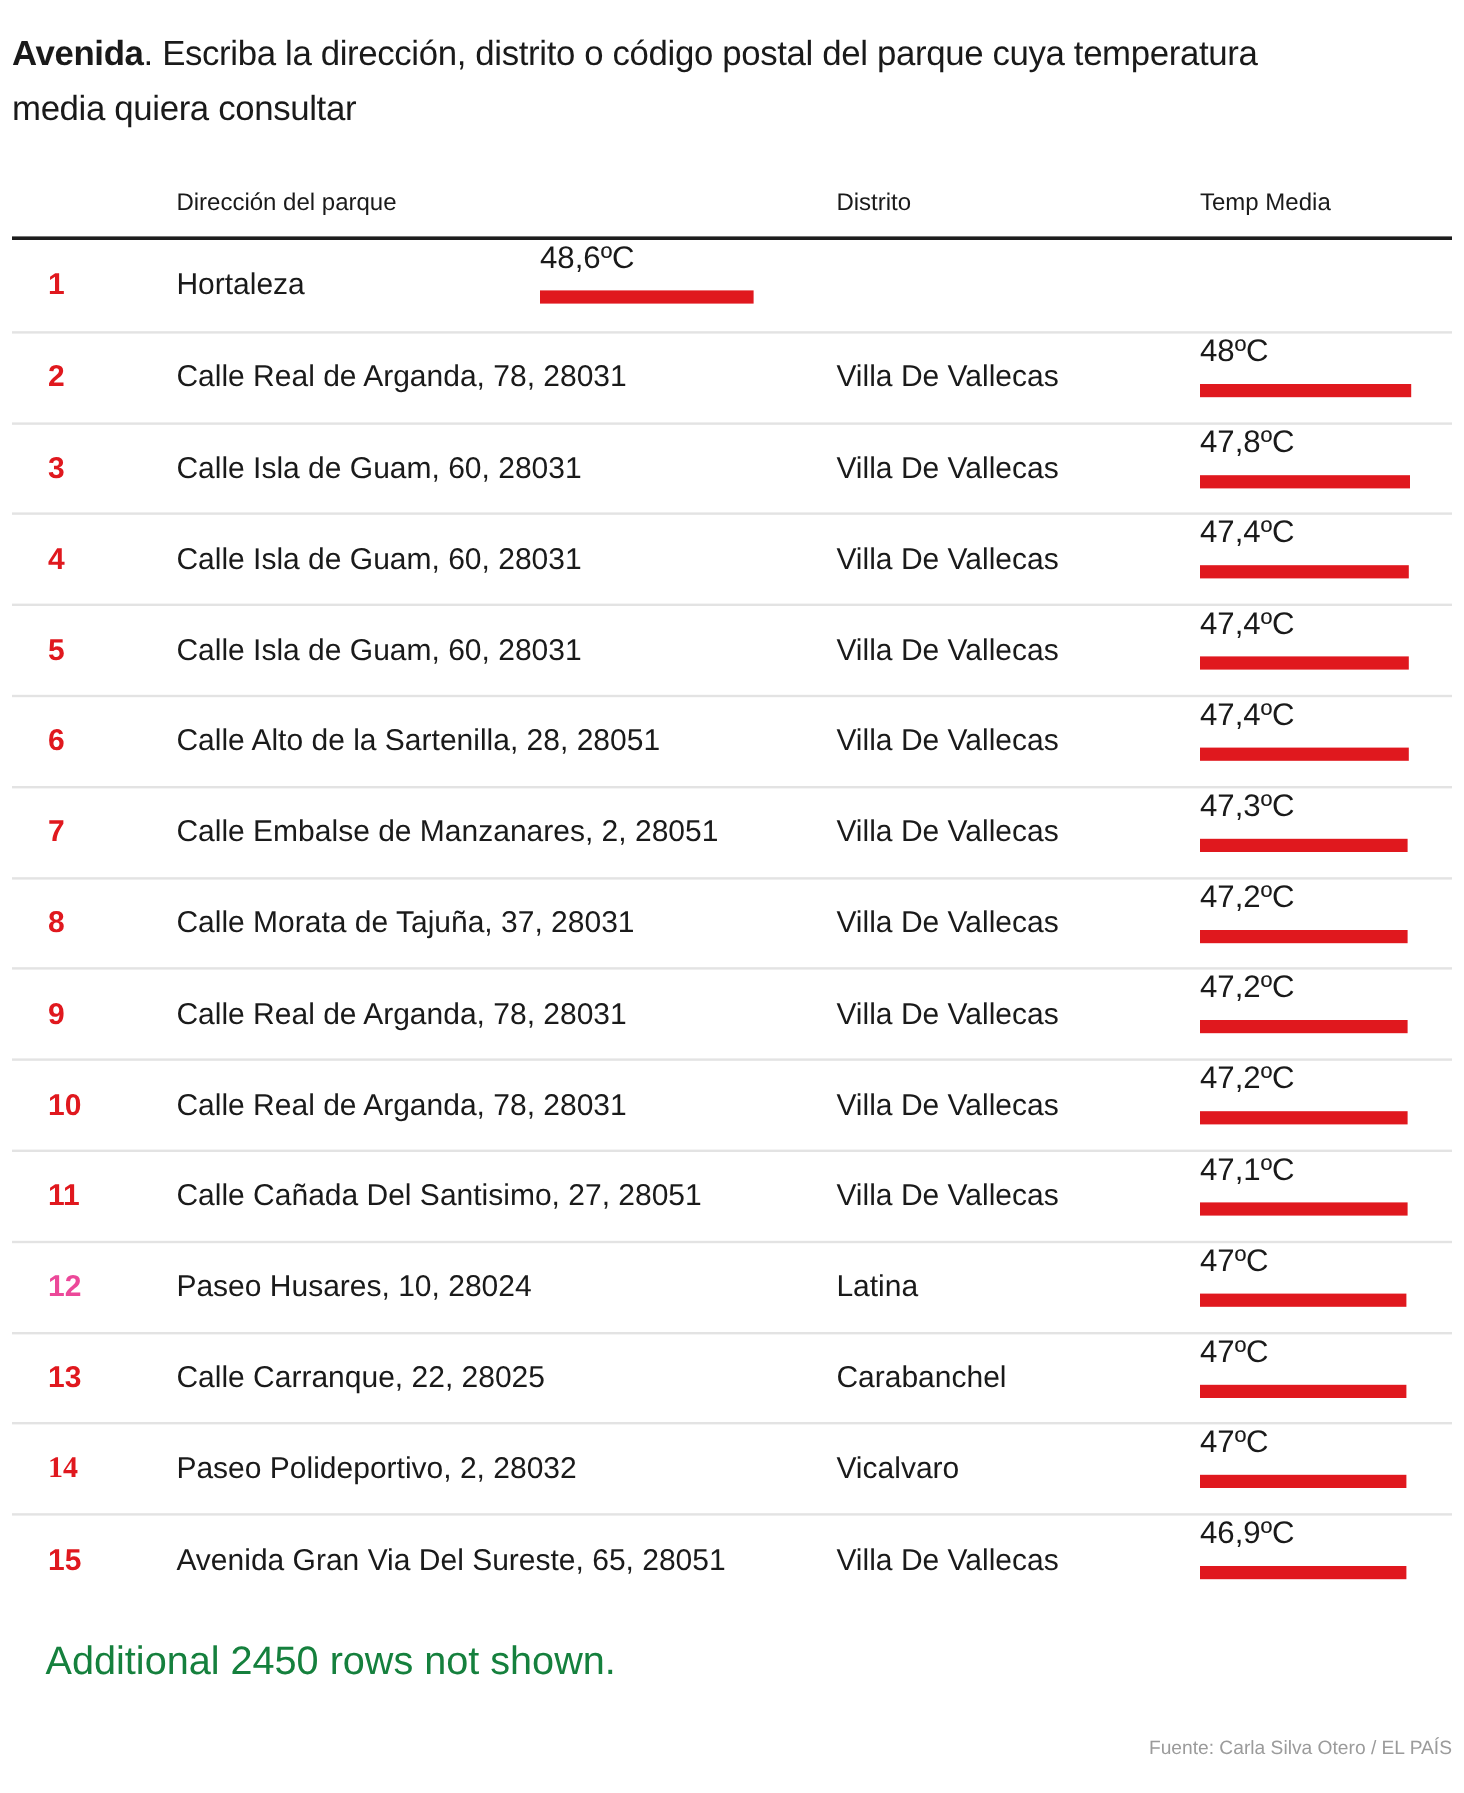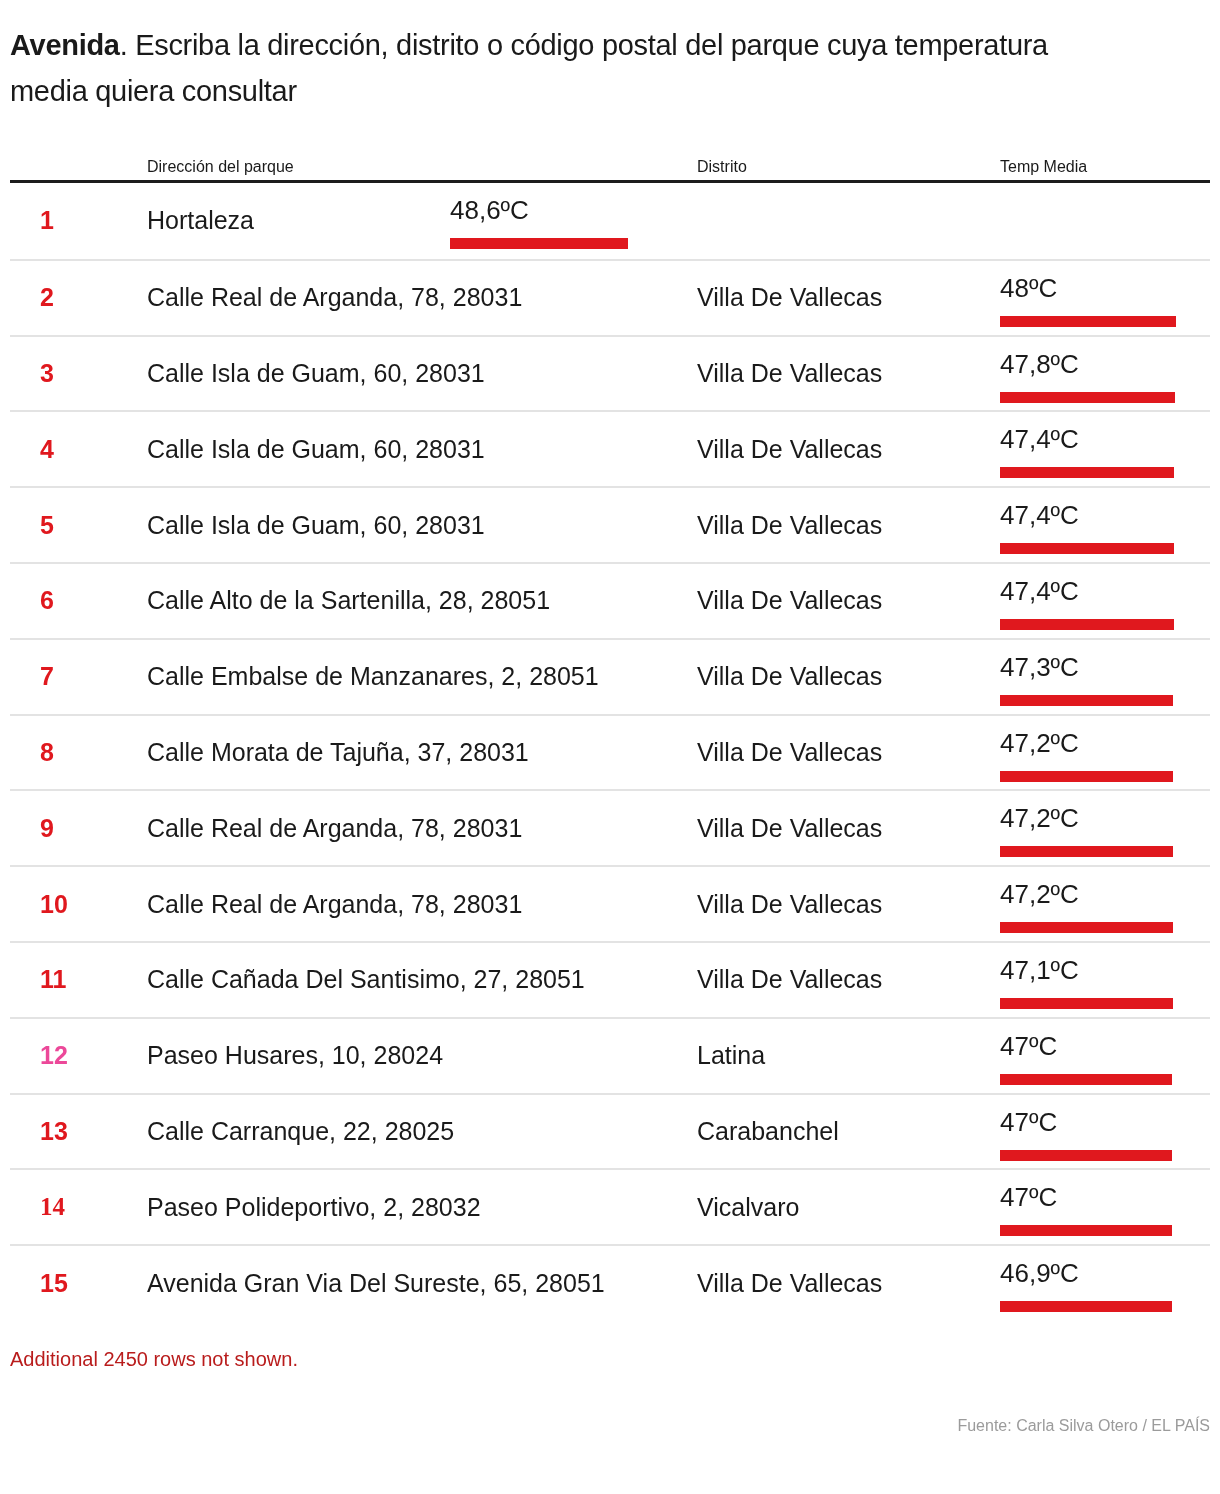--- a/index.html
+++ b/index.html
@@ -17,50 +17,50 @@
     font-size: 29px; line-height: 46px; font-weight: 400;
     letter-spacing: -0.3px;
     max-width: 1080px; color: #1a1a1a;
   }
   .title .bold { font-weight: 700; }
 
   
   .table { width: 1200px; }
   .thead {
     display: flex; align-items: flex-end;
-    padding: 44px 0 4px 0;
+    padding: 44px 0 16px 0;
     border-bottom: 3px solid #1d1d1d;
-    font-size: 16px; color: #1a1a1a;
+    font-size: 20px; color: #1a1a1a;
   }
   .col-num  { width: 137px; flex: none; box-sizing: border-box; padding-left: 30px; }
   .col-addr { width: 550px; flex: none; }
   .col-dist { width: 303px; flex: none; }
   .col-temp { flex: 1; min-width: 0; }
 
   .row {
     display: flex; height: 75.8px; box-sizing: border-box;
   }
   .row + .row { border-top: 2px solid #e3e3e3; }
   .row .col-num, .row .col-addr, .row .col-dist {
     display: flex; align-items: center; font-size: 25px;
   }
   .rank { color: #e0181e; font-weight: 700; }
   .addr, .dist { color: #1a1a1a; }
 
-  .temp-cell { padding-top: 13px; }
+  .temp-cell { }
   .temp-label { font-size: 26px; line-height: 28px; color: #1a1a1a; }
   .temp-bar {
     margin-top: 14px; height: 11px; width: 0;
     background: #e0181e;
   }
 
   
   .note {
     margin-top: 28px;
-    font-size: 20px; color: #b91c1c;
+    font-size: 33px; color: #15803d; margin-left: 28px;
   }
   .source {
     margin-top: 46px;
     text-align: right;
     font-size: 16px; color: #9b9b9b;
   }
 </style>
 </head>
 <body>
 

